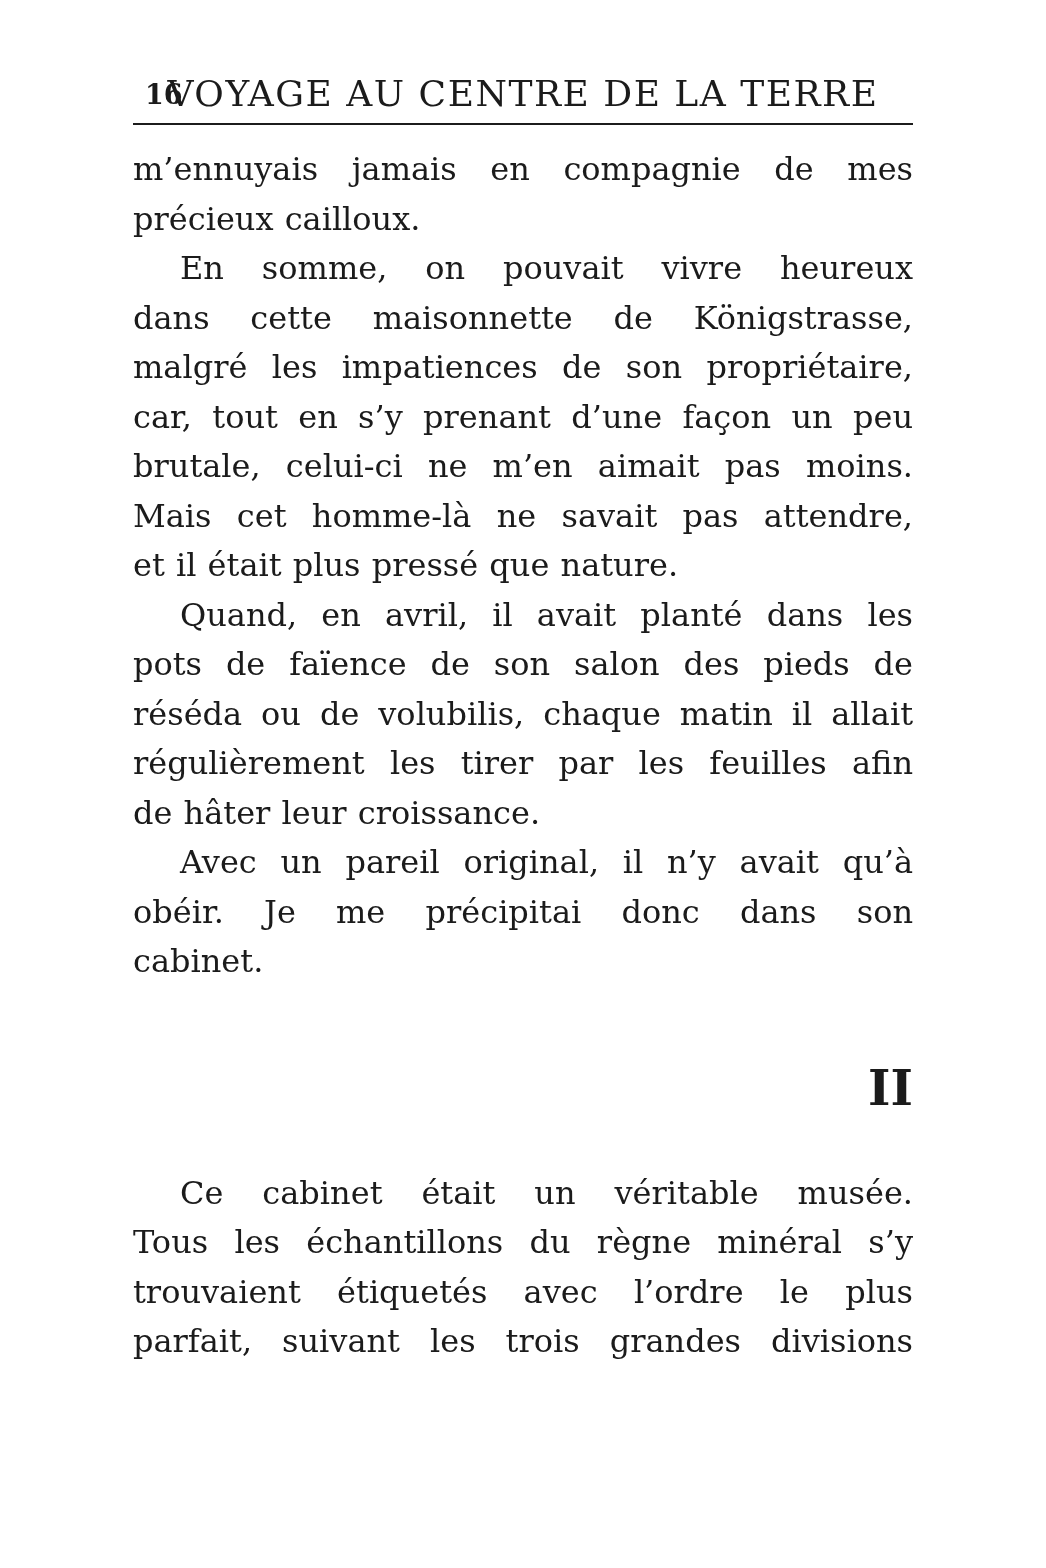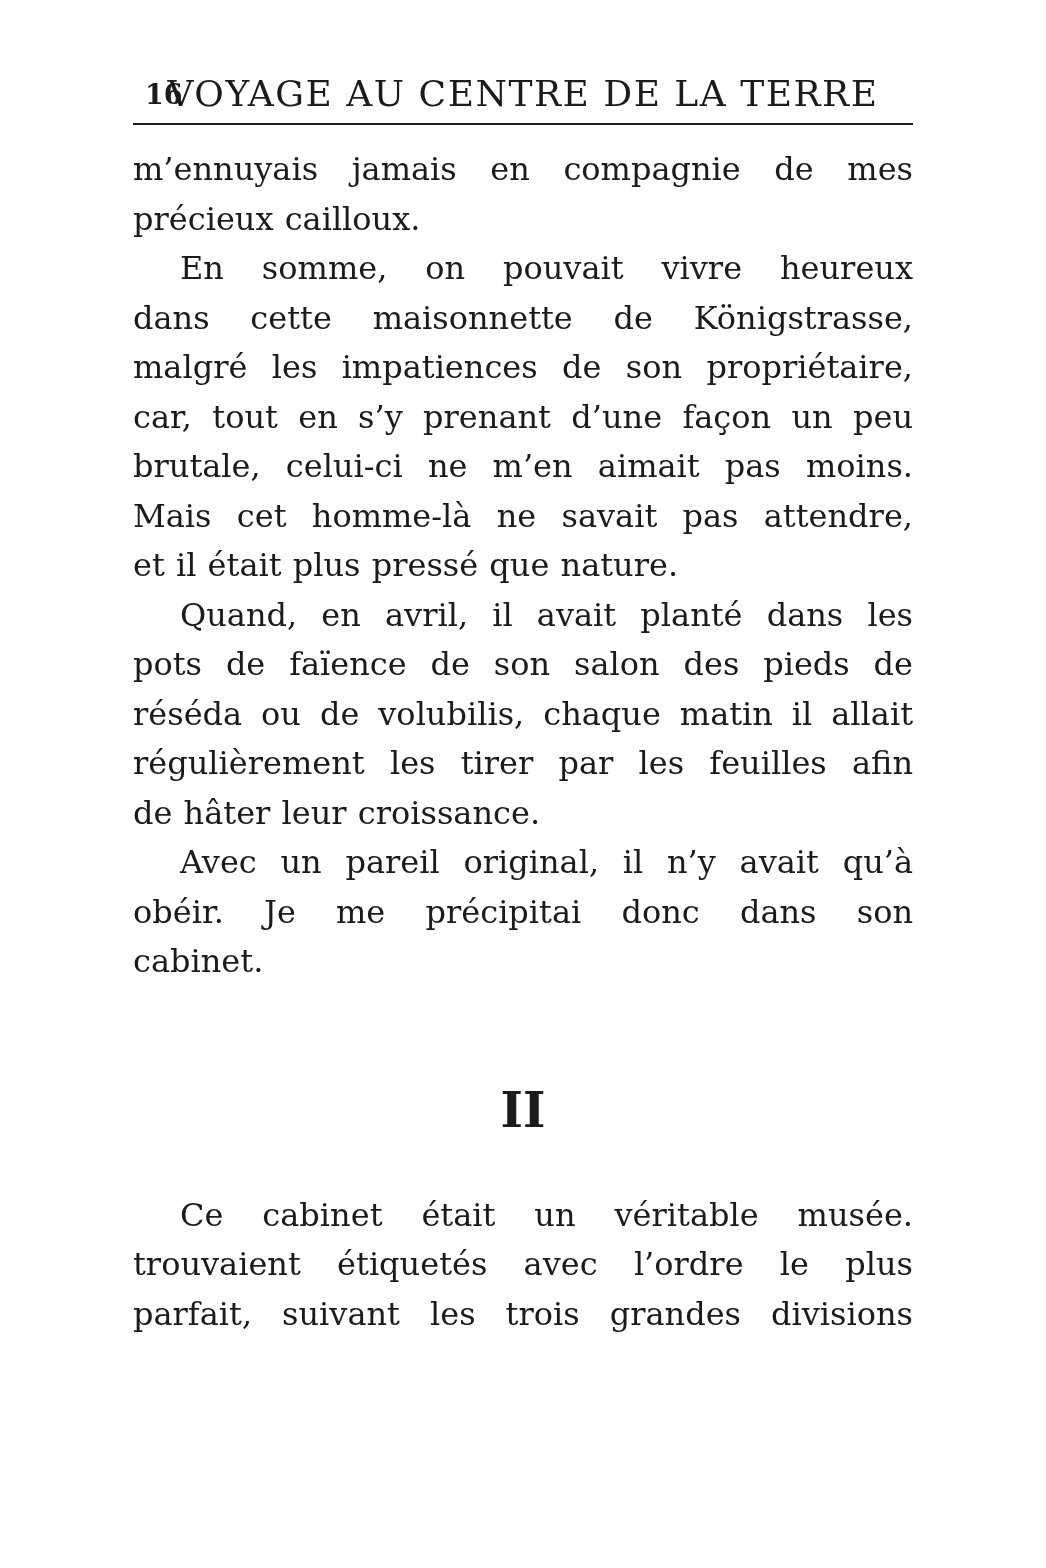--- a/index.html
+++ b/index.html
@@ -49,23 +49,23 @@
     word-spacing: 2px;
   }
   .line.lastline {
     text-align-last: left;
     word-spacing: 1px;
   }
   .line.indent {
     text-indent: 47px;
   }
   .chapter-heading {
-    margin-top: 97px;
+    margin-top: 75px;
     margin-bottom: 55px;
-    text-align: center;
+    text-align: right;
     font-size: 48px;
     line-height: 52px;
     font-weight: bold;
   }
 </style>
 </head>
 <body>
 
 <div class="page">
 
@@ -93,17 +93,18 @@
     <div class="line lastline">de hâter leur croissance.</div>
     <div class="line indent">Avec un pareil original, il n’y avait qu’à</div>
     <div class="line">obéir. Je me précipitai donc dans son</div>
     <div class="line lastline">cabinet.</div>
   </div>
 
   <div class="chapter-heading">II</div>
 
   <div class="body-text" style="margin-top:15px">
     <div class="line indent">Ce cabinet était un véritable musée.</div>
+    <div class="line">Tous les échantillons du règne minéral s’y</div>
     <div class="line">trouvaient étiquetés avec l’ordre le plus</div>
     <div class="line">parfait, suivant les trois grandes divisions</div>
   </div>
 
 </div>
 
 </body></html>

